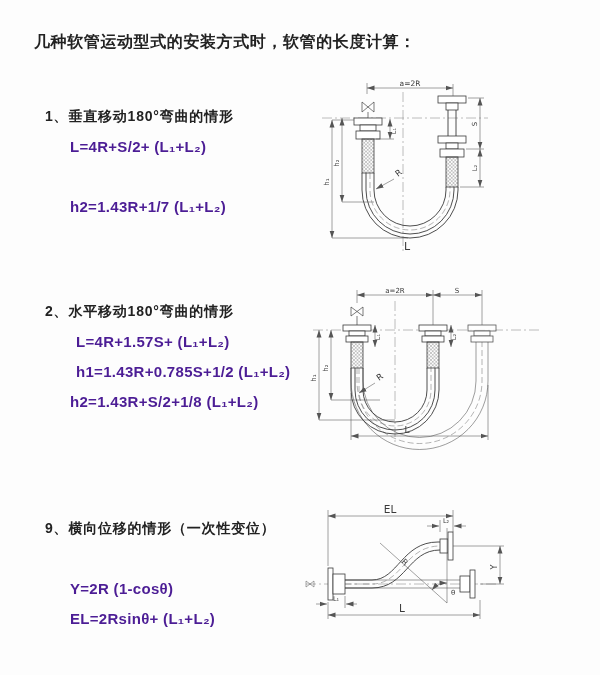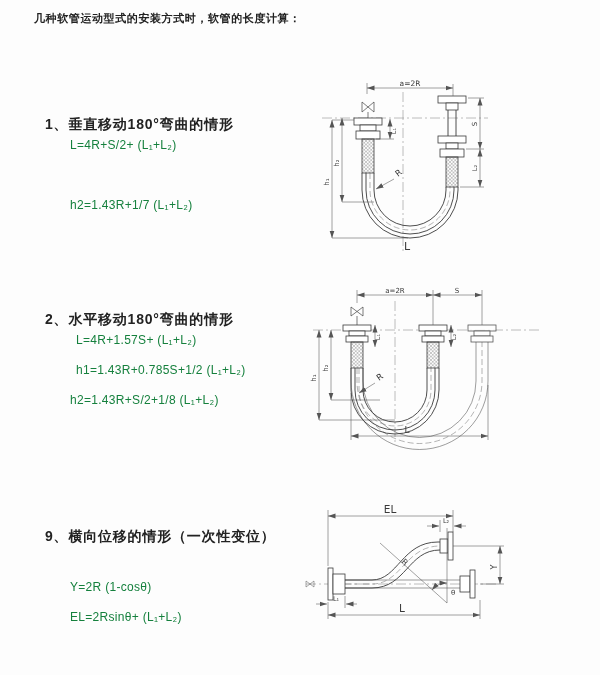--- a/index.html
+++ b/index.html
@@ -1,28 +1,28 @@
 <!DOCTYPE html>
 <html><head>
 <meta charset="utf-8">
 <style>
   html,body{margin:0;padding:0;background:#ffffff;}
   .page{
     position:relative;width:600px;height:675px;background:#fdfdfd;
     font-family:"Liberation Sans","DejaVu Sans",sans-serif;color:#1c1c1c;overflow:hidden;
   }
   .doc-title{
-    position:absolute;left:34px;top:11px;font-size:11px;font-weight:600;
+    position:absolute;left:34px;top:32px;font-size:16px;font-weight:600;
     letter-spacing:0.6px;color:#222;
   }
   .section-heading{
-    position:absolute;font-size:14px;font-weight:600;letter-spacing:0.8px;color:#222;margin-top:8px;
+    position:absolute;font-size:14px;font-weight:600;letter-spacing:0.8px;color:#222;
   }
   .formula{
-    position:absolute;font-size:12px;font-weight:400;color:#15803d;letter-spacing:0.3px;
+    position:absolute;font-size:15px;font-weight:700;color:#4c1d95;letter-spacing:0.3px;
   }
   .diagram{position:absolute;}
   svg text{font-family:"DejaVu Sans",sans-serif;fill:#3a3a3a;}
   .obj{stroke:#3a3a3a;stroke-width:0.9;fill:none;}
   .objf{stroke:#3a3a3a;stroke-width:0.8;fill:#ffffff;}
   .phantom{stroke:#5c5c5c;stroke-width:0.6;fill:none;}
   .dim{stroke:#555;stroke-width:0.55;fill:none;}
   .cline{stroke:#8a8a8a;stroke-width:0.55;fill:none;stroke-dasharray:10 3 2 3;}
   .hmid{stroke:#6a6a6a;stroke-width:0.5;fill:none;stroke-dasharray:6 3;}
 </style>

